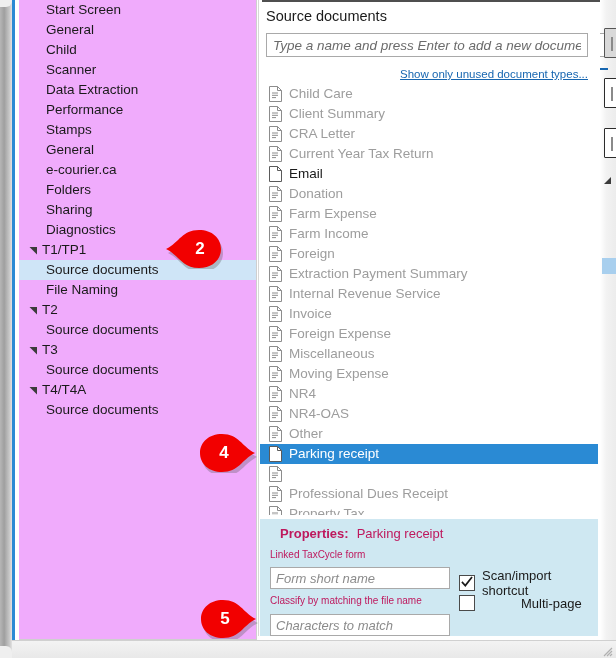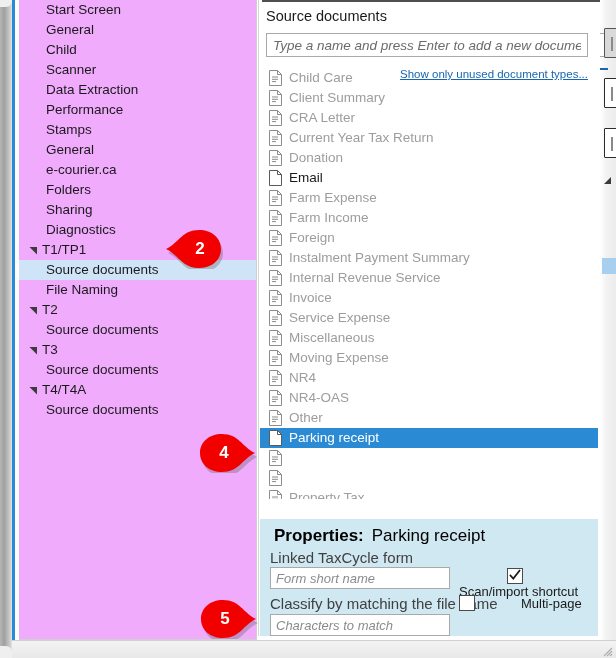--- a/index.html
+++ b/index.html
@@ -46,45 +46,45 @@
   #add-input{position:absolute;left:266px;top:33px;width:322px;height:24px;
     box-sizing:border-box;border:1px solid #a9a9a9;background:#ffffff;
     font-family:"Liberation Sans",sans-serif;font-size:13.5px;font-style:italic;
     color:#6b6b6b;padding:0 6px;outline:none;}
   #add-input::placeholder{color:#6b6b6b;font-style:italic;opacity:1;}
 
   #unused-link{position:absolute;right:28px;top:68px;font-size:11.5px;color:#1766b0;
     text-decoration:underline;cursor:pointer;white-space:nowrap;margin-left:28px;}
 
   
-  #doc-list{position:absolute;left:260px;top:68px;width:338px;height:431px;overflow:hidden;}
+  #doc-list{position:absolute;left:260px;top:84px;width:338px;height:431px;overflow:hidden;}
   .doc-row{height:20px;line-height:20px;display:flex;align-items:center;
     padding-left:9px;white-space:nowrap;font-size:13.5px;color:#9d9d9d;}
   .doc-row.used{color:#1a1a1a;}
   .doc-row.selected{background:#2a8ad4;color:#ffffff;}
   .doc-ic{width:13px;height:16px;margin-right:7px;flex:0 0 13px;}
   .doc-ic svg{display:block;}
 
   
   #props{position:absolute;left:260px;top:519px;width:338px;height:117px;
     background:#cfe8f2;box-sizing:border-box;}
-  #props-head{position:absolute;left:14px;top:7px;font-size:17px;color:#000000;}
+  #props-head{position:absolute;left:20px;top:7px;font-size:13px;color:#be185d;}
   #props-head b{font-weight:bold;}
   #props-head span.val{font-weight:normal;margin-left:8px;}
-  .props-lbl{position:absolute;font-size:15px;color:#404040;white-space:nowrap;}
+  .props-lbl{position:absolute;font-size:10px;color:#be185d;white-space:nowrap;}
   #lbl-linked{left:10px;top:30px;}
   #lbl-classify{left:10px;top:76px;}
   .props-in{position:absolute;height:22px;box-sizing:border-box;border:1px solid #a9a9a9;
     background:#ffffff;font-family:"Liberation Sans",sans-serif;font-size:13px;
     font-style:italic;color:#8b8b8b;padding:0 5px;outline:none;}
   .props-in::placeholder{color:#8b8b8b;font-style:italic;opacity:1;}
   #in-form{left:10px;top:48px;width:180px;}
   #in-chars{left:10px;top:95px;width:180px;}
   .cbrow{position:absolute;display:flex;align-items:center;font-size:13px;color:#1a1a1a;}
-  #cb-scan{left:199px;top:49px;flex-direction:column;}
+  #cb-scan{left:199px;top:49px;}
   #cb-multi{left:199px;top:76px;gap:39px;}
   .cbox{width:14px;height:14px;border:1px solid #4a4a4a;background:#ffffff;
     margin-right:7px;position:relative;flex:0 0 14px;}
   .cbox svg{position:absolute;left:1px;top:0px;}
 
   
   #edge-strip{position:absolute;left:600px;top:0;width:16px;height:640px;
     background:linear-gradient(to right,#ffffff 0%,#f2f2f2 40%,#ececec 100%);}
   .edge-btn{position:absolute;left:604px;width:20px;height:30px;box-sizing:border-box;
     border:1px solid #2b2b2b;background:#ffffff;border-radius:1px;}
@@ -203,47 +203,47 @@
     <div class="doc-row">
       <span class="doc-ic">
         <svg width="13" height="16" viewBox="0 0 13 16">
           <path d="M0.5 0.5 H8.5 L12.5 4.5 V15.5 H0.5 Z" fill="#ffffff" stroke="#8c8c8c"></path>
           <path d="M8.5 0.5 V4.5 H12.5" fill="none" stroke="#8c8c8c"></path>
           <path d="M3 7 H9 M3 9.3 H9 M3 11.6 H7" stroke="#8c8c8c" stroke-width="1"></path>
         </svg>
       </span>
       <span>Current Year Tax Return</span>
     </div>
-    <div class="doc-row">
-      <span class="doc-ic">
-        <svg width="13" height="16" viewBox="0 0 13 16">
-          <path d="M0.5 0.5 H8.5 L12.5 4.5 V15.5 H0.5 Z" fill="#ffffff" stroke="#8c8c8c"></path>
-          <path d="M8.5 0.5 V4.5 H12.5" fill="none" stroke="#8c8c8c"></path>
-          <path d="M3 7 H9 M3 9.3 H9 M3 11.6 H7" stroke="#8c8c8c" stroke-width="1"></path>
-        </svg>
-      </span>
-      <span>Donation</span>
-    </div>
     <div class="doc-row used">
       <span class="doc-ic">
         <svg width="13" height="16" viewBox="0 0 13 16">
           <path d="M0.5 0.5 H8.5 L12.5 4.5 V15.5 H0.5 Z" fill="#ffffff" stroke="#5a5a5a"></path>
           <path d="M8.5 0.5 V4.5 H12.5" fill="none" stroke="#5a5a5a"></path>
         </svg>
       </span>
       <span>Email</span>
     </div>
     <div class="doc-row">
       <span class="doc-ic">
         <svg width="13" height="16" viewBox="0 0 13 16">
           <path d="M0.5 0.5 H8.5 L12.5 4.5 V15.5 H0.5 Z" fill="#ffffff" stroke="#8c8c8c"></path>
           <path d="M8.5 0.5 V4.5 H12.5" fill="none" stroke="#8c8c8c"></path>
           <path d="M3 7 H9 M3 9.3 H9 M3 11.6 H7" stroke="#8c8c8c" stroke-width="1"></path>
         </svg>
       </span>
+      <span>Donation</span>
+    </div>
+    <div class="doc-row">
+      <span class="doc-ic">
+        <svg width="13" height="16" viewBox="0 0 13 16">
+          <path d="M0.5 0.5 H8.5 L12.5 4.5 V15.5 H0.5 Z" fill="#ffffff" stroke="#8c8c8c"></path>
+          <path d="M8.5 0.5 V4.5 H12.5" fill="none" stroke="#8c8c8c"></path>
+          <path d="M3 7 H9 M3 9.3 H9 M3 11.6 H7" stroke="#8c8c8c" stroke-width="1"></path>
+        </svg>
+      </span>
       <span>Farm Expense</span>
     </div>
     <div class="doc-row">
       <span class="doc-ic">
         <svg width="13" height="16" viewBox="0 0 13 16">
           <path d="M0.5 0.5 H8.5 L12.5 4.5 V15.5 H0.5 Z" fill="#ffffff" stroke="#8c8c8c"></path>
           <path d="M8.5 0.5 V4.5 H12.5" fill="none" stroke="#8c8c8c"></path>
           <path d="M3 7 H9 M3 9.3 H9 M3 11.6 H7" stroke="#8c8c8c" stroke-width="1"></path>
         </svg>
       </span>
@@ -260,21 +260,21 @@
       <span>Foreign</span>
     </div>
     <div class="doc-row">
       <span class="doc-ic">
         <svg width="13" height="16" viewBox="0 0 13 16">
           <path d="M0.5 0.5 H8.5 L12.5 4.5 V15.5 H0.5 Z" fill="#ffffff" stroke="#8c8c8c"></path>
           <path d="M8.5 0.5 V4.5 H12.5" fill="none" stroke="#8c8c8c"></path>
           <path d="M3 7 H9 M3 9.3 H9 M3 11.6 H7" stroke="#8c8c8c" stroke-width="1"></path>
         </svg>
       </span>
-      <span>Instalment Payment Summary</span>
+      <span>Extraction Payment Summary</span>
     </div>
     <div class="doc-row">
       <span class="doc-ic">
         <svg width="13" height="16" viewBox="0 0 13 16">
           <path d="M0.5 0.5 H8.5 L12.5 4.5 V15.5 H0.5 Z" fill="#ffffff" stroke="#8c8c8c"></path>
           <path d="M8.5 0.5 V4.5 H12.5" fill="none" stroke="#8c8c8c"></path>
           <path d="M3 7 H9 M3 9.3 H9 M3 11.6 H7" stroke="#8c8c8c" stroke-width="1"></path>
         </svg>
       </span>
       <span>Internal Revenue Service</span>
@@ -290,21 +290,21 @@
       <span>Invoice</span>
     </div>
     <div class="doc-row">
       <span class="doc-ic">
         <svg width="13" height="16" viewBox="0 0 13 16">
           <path d="M0.5 0.5 H8.5 L12.5 4.5 V15.5 H0.5 Z" fill="#ffffff" stroke="#8c8c8c"></path>
           <path d="M8.5 0.5 V4.5 H12.5" fill="none" stroke="#8c8c8c"></path>
           <path d="M3 7 H9 M3 9.3 H9 M3 11.6 H7" stroke="#8c8c8c" stroke-width="1"></path>
         </svg>
       </span>
-      <span>Service Expense</span>
+      <span>Foreign Expense</span>
     </div>
     <div class="doc-row">
       <span class="doc-ic">
         <svg width="13" height="16" viewBox="0 0 13 16">
           <path d="M0.5 0.5 H8.5 L12.5 4.5 V15.5 H0.5 Z" fill="#ffffff" stroke="#8c8c8c"></path>
           <path d="M8.5 0.5 V4.5 H12.5" fill="none" stroke="#8c8c8c"></path>
           <path d="M3 7 H9 M3 9.3 H9 M3 11.6 H7" stroke="#8c8c8c" stroke-width="1"></path>
         </svg>
       </span>
       <span>Miscellaneous</span>
@@ -368,20 +368,21 @@
       </span>
     </div>
     <div class="doc-row">
       <span class="doc-ic">
         <svg width="13" height="16" viewBox="0 0 13 16">
           <path d="M0.5 0.5 H8.5 L12.5 4.5 V15.5 H0.5 Z" fill="#ffffff" stroke="#8c8c8c"></path>
           <path d="M8.5 0.5 V4.5 H12.5" fill="none" stroke="#8c8c8c"></path>
           <path d="M3 7 H9 M3 9.3 H9 M3 11.6 H7" stroke="#8c8c8c" stroke-width="1"></path>
         </svg>
       </span>
+      <span>Professional Dues Receipt</span>
     </div>
     <div class="doc-row">
       <span class="doc-ic">
         <svg width="13" height="16" viewBox="0 0 13 16">
           <path d="M0.5 0.5 H8.5 L12.5 4.5 V15.5 H0.5 Z" fill="#ffffff" stroke="#8c8c8c"></path>
           <path d="M8.5 0.5 V4.5 H12.5" fill="none" stroke="#8c8c8c"></path>
           <path d="M3 7 H9 M3 9.3 H9 M3 11.6 H7" stroke="#8c8c8c" stroke-width="1"></path>
         </svg>
       </span>
       <span>Property Tax</span>

